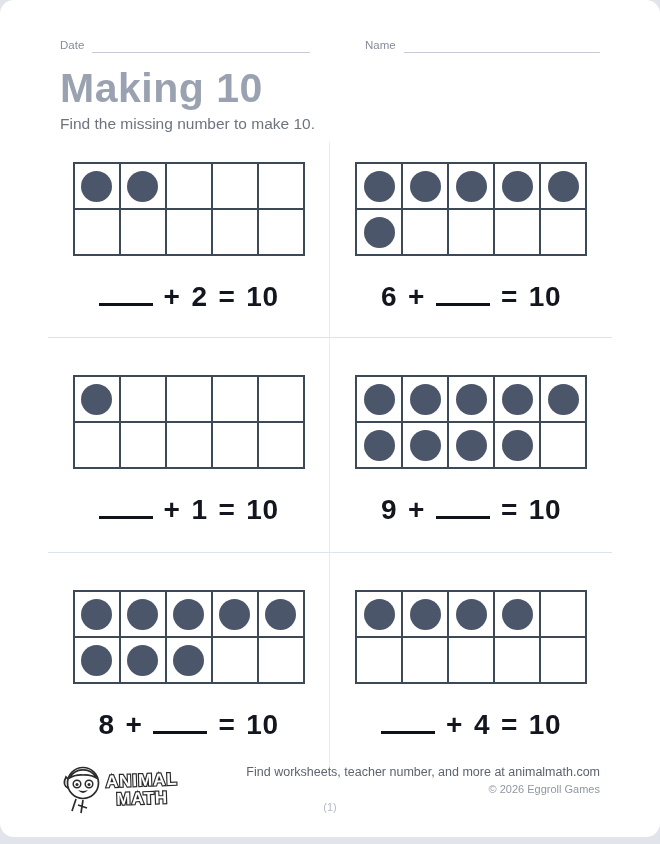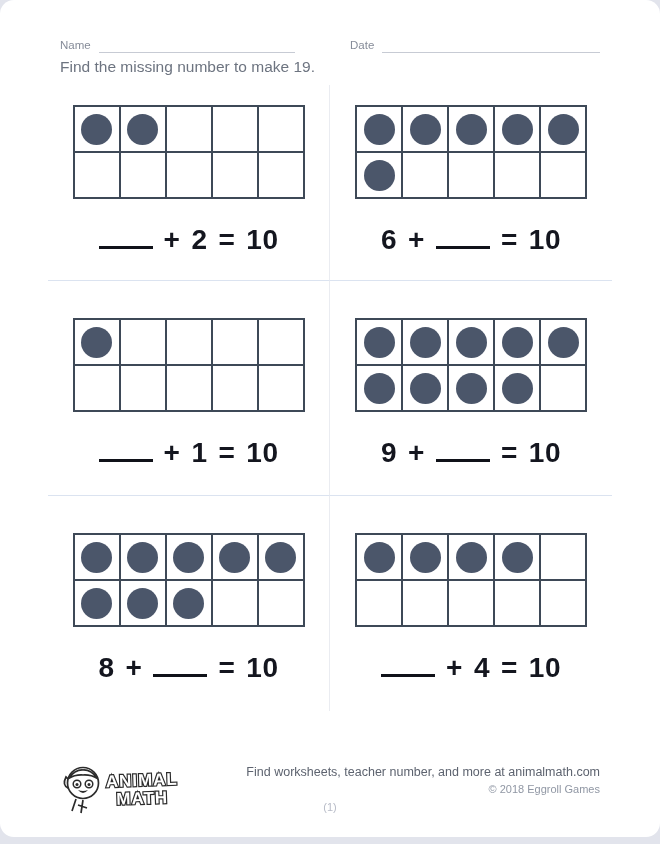--- a/index.html
+++ b/index.html
@@ -72,31 +72,32 @@
     position:absolute; left:0; right:0; bottom:24px;
     text-align:center; font-size:11px; color:#b7bbc7;
   }
 </style>
 </head>
 <body>
 
 <div class="card">
 
   <div class="header">
+    <div class="field date">
+      <span class="field-label">Date</span>
+      <span class="field-line"></span>
+    </div>
     <div class="field name">
       <span class="field-label">Name</span>
       <span class="field-line"></span>
     </div>
-    <div class="field date">
-      <span class="field-label">Date</span>
-      <span class="field-line"></span>
-    </div>
-  </div>
-
-  <div class="subtitle">Find the missing number to make 19.</div>
+  </div>
+
+  <div class="title">Making 10</div>
+  <div class="subtitle">Find the missing number to make 10.</div>
 
   <div class="grid">
   <div class="problem">
     <div class="tenframe">
           <div class="cell">
             <div class="dot"></div>
           </div>
           <div class="cell">
             <div class="dot"></div>
           </div>
@@ -301,18 +302,18 @@
         <circle cx="33" cy="23.5" r="1.5" fill="#2b2b2b"></circle>
         <path d="M 22 29 Q 27 35 32 29 Q 27 31 22 29 Z" fill="#2b2b2b"></path>
       </g>
       <g font-family="Liberation Sans, sans-serif" font-weight="bold" fill="#ffffff" stroke="#2b2b2b" stroke-width="2.4" style="paint-order:stroke" transform="rotate(-2 85 28)">
         <text x="50" y="25" font-size="17" letter-spacing="1">ANIMAL</text>
         <text x="60" y="43" font-size="17" letter-spacing="1">MATH</text>
       </g>
     </svg>
     <div class="footer-right">
       <div class="footer-info">Find worksheets, teacher number, and more at animalmath.com</div>
-      <div class="footer-copy">© 2018 Eggroll Games</div>
+      <div class="footer-copy">© 2026 Eggroll Games</div>
     </div>
   </div>
 
   <div class="pageno">(1)</div>
 </div>
 
 </body></html>

